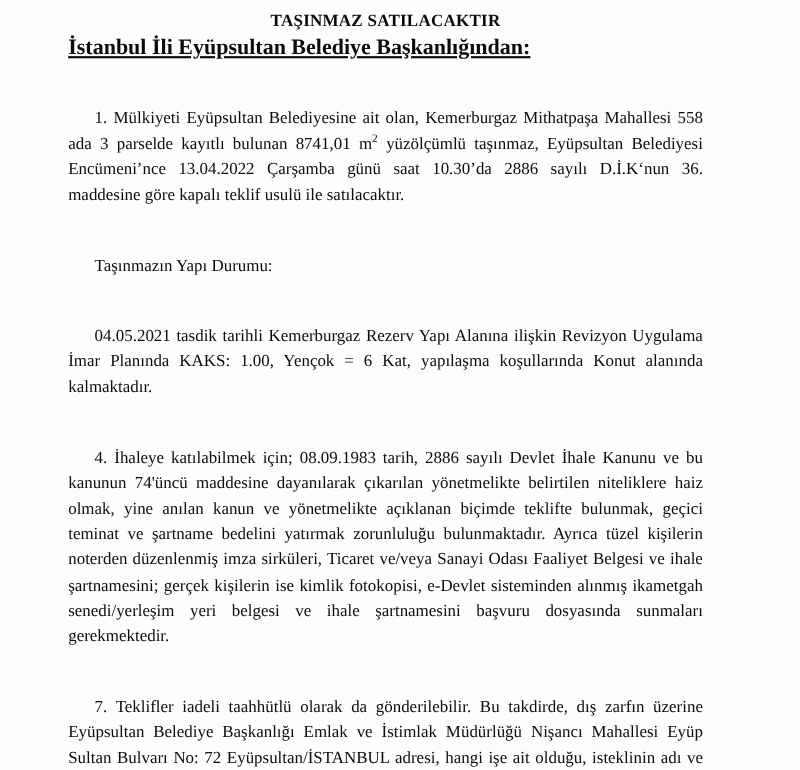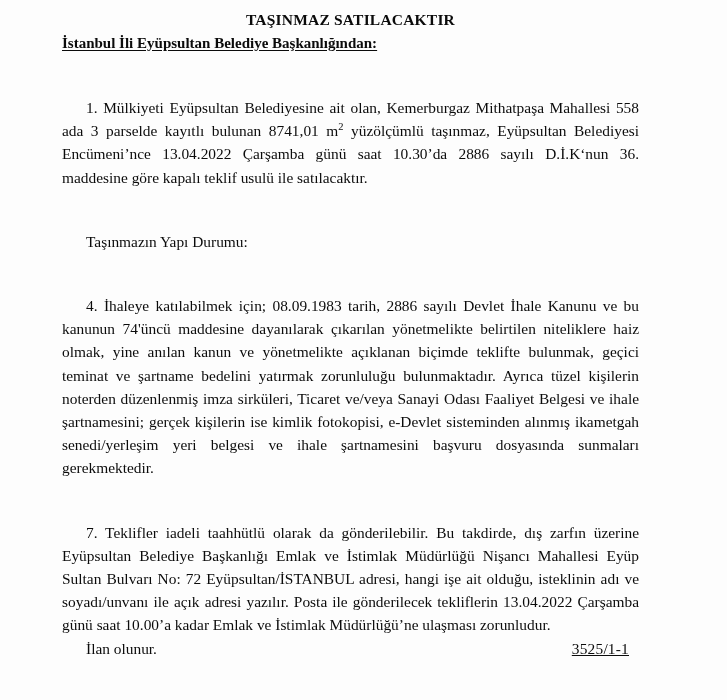--- a/index.html
+++ b/index.html
@@ -25,21 +25,21 @@
   }
   .doc-title {
     font-size: 15.5px;
     font-weight: bold;
     text-align: center;
     letter-spacing: 0.2px;
     line-height: 22px;
     margin: 3px 0 1px 0;
   }
   .doc-subtitle {
-    font-size: 15px;
+    font-size: 20px;
     font-weight: bold;
     text-decoration: underline;
     text-underline-offset: 2px;
     text-align: left;
     line-height: 23px;
     margin: 0 0 1px 0;
     white-space: nowrap;
   }
   p.para {
     font-size: 15.4px;
@@ -83,20 +83,21 @@
 <div class="page">
 
   <h1 class="doc-title">TAŞINMAZ SATILACAKTIR</h1>
 
   <h2 class="doc-subtitle">İstanbul İli Eyüpsultan Belediye Başkanlığından:</h2>
 
   <p class="para indent">1. Mülkiyeti Eyüpsultan Belediyesine ait olan, Kemerburgaz Mithatpaşa Mahallesi 558 ada 3 parselde kayıtlı bulunan 8741,01 m<sup class="sup-unit">2</sup> yüzölçümlü taşınmaz, Eyüpsultan Belediyesi Encümeni’nce 13.04.2022 Çarşamba günü saat 10.30’da 2886 sayılı D.İ.K‘nun 36. maddesine göre kapalı teklif usulü ile satılacaktır.</p>
 
   <p class="para indent">Taşınmazın Yapı Durumu:</p>
 
+  <p class="para indent">04.05.2021 tasdik tarihli Kemerburgaz Rezerv Yapı Alanına ilişkin Revizyon Uygulama İmar Planında KAKS: 1.00, Yençok = 6 Kat, yapılaşma koşullarında Konut alanında kalmaktadır.</p>
 
 
 
   <p class="para indent">4. İhaleye katılabilmek için; 08.09.1983 tarih, 2886 sayılı Devlet İhale Kanunu ve bu kanunun 74'üncü maddesine dayanılarak çıkarılan yönetmelikte belirtilen niteliklere haiz olmak, yine anılan kanun ve yönetmelikte açıklanan biçimde teklifte bulunmak, geçici teminat ve şartname bedelini yatırmak zorunluluğu bulunmaktadır. Ayrıca tüzel kişilerin noterden düzenlenmiş imza sirküleri, Ticaret ve/veya Sanayi Odası Faaliyet Belgesi ve ihale şartnamesini; gerçek kişilerin ise kimlik fotokopisi, e-Devlet sisteminden alınmış ikametgah senedi/yerleşim yeri belgesi ve ihale şartnamesini başvuru dosyasında sunmaları gerekmektedir.</p>
 
 
 
   <p class="para indent">7. Teklifler iadeli taahhütlü olarak da gönderilebilir. Bu takdirde, dış zarfın üzerine Eyüpsultan Belediye Başkanlığı Emlak ve İstimlak Müdürlüğü Nişancı Mahallesi Eyüp Sultan Bulvarı No: 72 Eyüpsultan/İSTANBUL adresi, hangi işe ait olduğu, isteklinin adı ve soyadı/unvanı ile açık adresi yazılır. Posta ile gönderilecek tekliflerin 13.04.2022 Çarşamba günü saat 10.00’a kadar Emlak ve İstimlak Müdürlüğü’ne ulaşması zorunludur.</p>
 
   <div class="closing-row">

